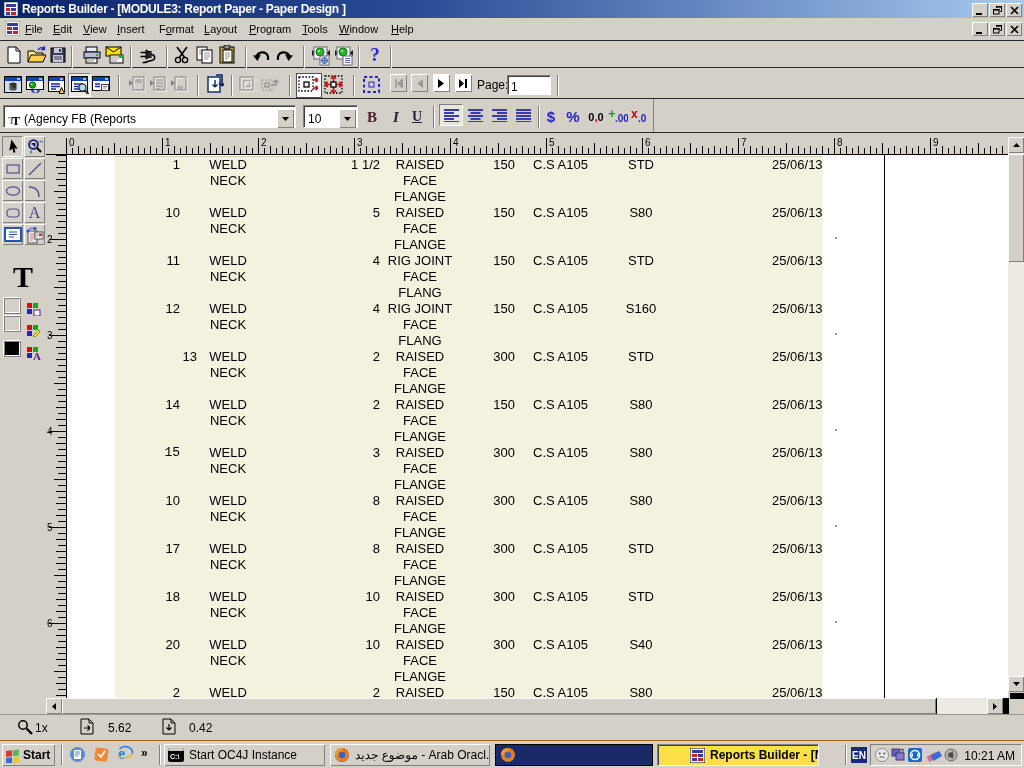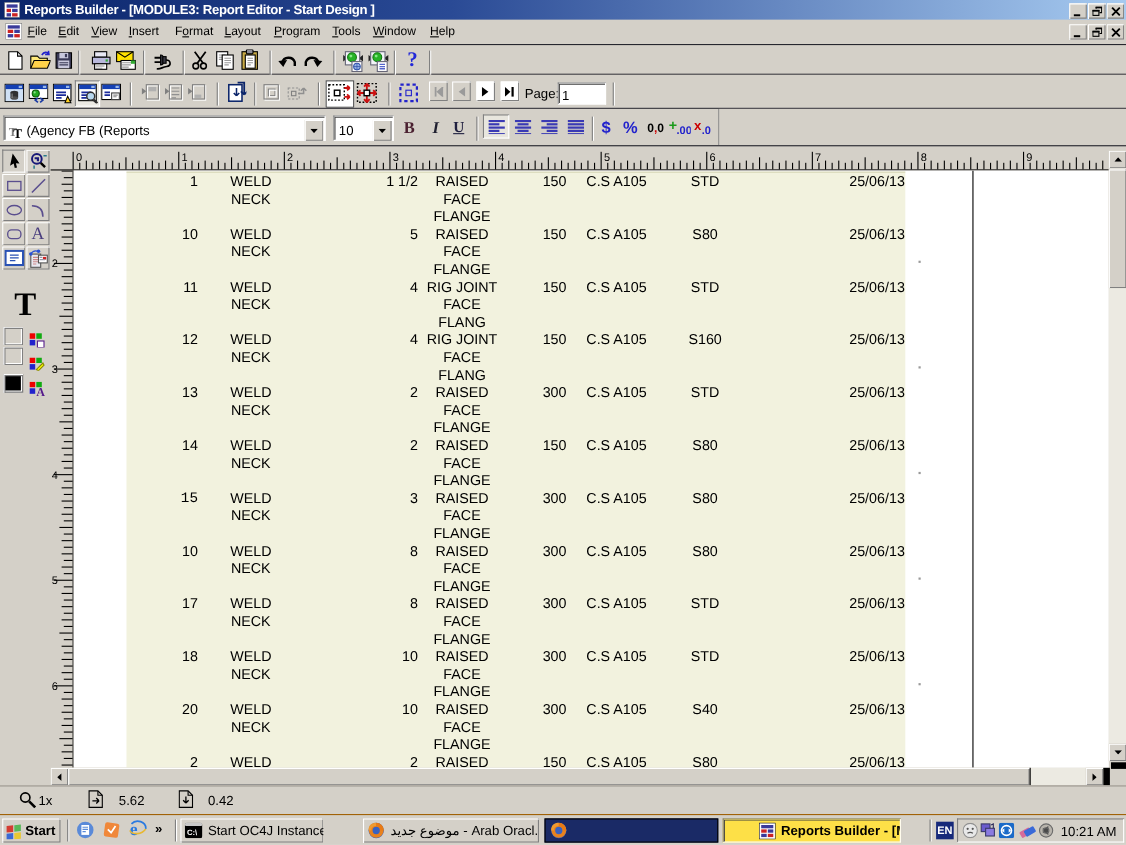--- a/index.html
+++ b/index.html
@@ -63,21 +63,21 @@
 <body>
 <div class="abs" id="titlebar">
   <svg width="14" height="14" style="position:absolute;left:4px;top:2px;">
       <rect x="0" y="0" width="14" height="14" fill="#fff" stroke="#7a7a7a"></rect>
       <rect x="2" y="2" width="10" height="3" fill="#3a3a9a"></rect>
       <rect x="2" y="6" width="4" height="3" fill="#cc2222"></rect>
       <rect x="7" y="6" width="5" height="3" fill="#3a3a9a"></rect>
       <rect x="2" y="10" width="4" height="3" fill="#3a3a9a"></rect>
       <rect x="7" y="10" width="5" height="3" fill="#cc2222"></rect>
     </svg>
-  <div id="titletext">Reports Builder - [MODULE3: Report Editor - Start Design ]</div>
+  <div id="titletext">Reports Builder - [MODULE3: Report Paper - Paper Design ]</div>
   <div class="capbtn raised2" style="left:972px;">
       <svg width="8" height="9">
         <rect x="0" y="7" width="6" height="2" fill="#000"></rect>
       </svg>
     </div>
   <div class="capbtn raised2" style="left:989px;">
       <svg width="9" height="9">
         <path d="M3.5 2 V0.5 H8.5 V5.5 H6.5" fill="none" stroke="#000"></path>
         <rect x="3" y="0" width="6" height="1.6" fill="#000"></rect>
         <rect x="0.5" y="3.5" width="5.5" height="4.5" fill="#d4d0c8" stroke="#000"></rect>
@@ -898,21 +898,21 @@
     <div class="cell c" style="left:549px;top:98px;width:50px;">STD</div>
     <div class="cell r" style="left:705px;top:98px;width:50px;">25/06/13</div>
     <div class="cell r" style="left:83px;top:146px;width:30px;">12</div>
     <div class="cell c" style="left:135px;top:146px;width:52px;">WELD<br>NECK</div>
     <div class="cell r" style="left:273px;top:146px;width:40px;">4</div>
     <div class="cell c" style="left:314px;top:146px;width:78px;">RIG JOINT<br>FACE<br>FLANG</div>
     <div class="cell r" style="left:418px;top:146px;width:30px;">150</div>
     <div class="cell" style="left:466px;top:146px;">C.S A105</div>
     <div class="cell c" style="left:549px;top:146px;width:50px;">S160</div>
     <div class="cell r" style="left:705px;top:146px;width:50px;">25/06/13</div>
-    <div class="cell r" style="left:83px;top:194px;width:30px;">13</div>
+    <div class="cell r" style="left:100px;top:194px;width:30px;">13</div>
     <div class="cell c" style="left:135px;top:194px;width:52px;">WELD<br>NECK</div>
     <div class="cell r" style="left:273px;top:194px;width:40px;">2</div>
     <div class="cell c" style="left:314px;top:194px;width:78px;">RAISED<br>FACE<br>FLANGE</div>
     <div class="cell r" style="left:418px;top:194px;width:30px;">300</div>
     <div class="cell" style="left:466px;top:194px;">C.S A105</div>
     <div class="cell c" style="left:549px;top:194px;width:50px;">STD</div>
     <div class="cell r" style="left:705px;top:194px;width:50px;">25/06/13</div>
     <div class="cell r" style="left:83px;top:242px;width:30px;">14</div>
     <div class="cell c" style="left:135px;top:242px;width:52px;">WELD<br>NECK</div>
     <div class="cell r" style="left:273px;top:242px;width:40px;">2</div>
@@ -1055,21 +1055,21 @@
     </div>
   <div style="position:absolute;left:116px;top:4px;">
       <svg width="18" height="18">
         <text x="2" y="14" font-size="16" font-weight="bold" font-family="Liberation Serif" fill="#2a7ae0">e</text>
         <path d="M2 10 C4 14 13 14 16.5 8.5" fill="none" stroke="#e8b830" stroke-width="1.5"></path>
         <path d="M3.5 4 C8 -1 17 2 16.5 8.5" fill="none" stroke="#2a7ae0" stroke-width="1.5"></path>
       </svg>
     </div>
   <div style="position:absolute;left:141px;top:5px;font-weight:bold;font-size:12px;">»</div>
   <div class="sep" style="left:159px;top:4px;height:20px;"></div>
-  <div class="taskbtn raised2" style="left:164px;width:130px;">
+  <div class="taskbtn raised2" style="left:164px;width:161px;">
     <svg width="16" height="14" style="margin-left:4px;flex:none;">
         <rect x="0" y="0" width="16" height="14" rx="2" fill="#000"></rect>
         <rect x="0" y="0" width="16" height="3" rx="1.5" fill="#c8c8c8"></rect>
         <text x="2" y="11" font-size="7" font-weight="bold" fill="#fff">C:\</text>
       </svg>
     <span style="margin-left:5px;white-space:nowrap;overflow:hidden;">Start OC4J Instance</span>
   </div>
   <div class="taskbtn raised2" style="left:330px;width:160px;">
     <svg width="16" height="16" viewBox="0 0 16 16" style="margin-left:4px;flex:none;">
         <circle cx="8" cy="8" r="7" fill="#3a62c0"></circle>

